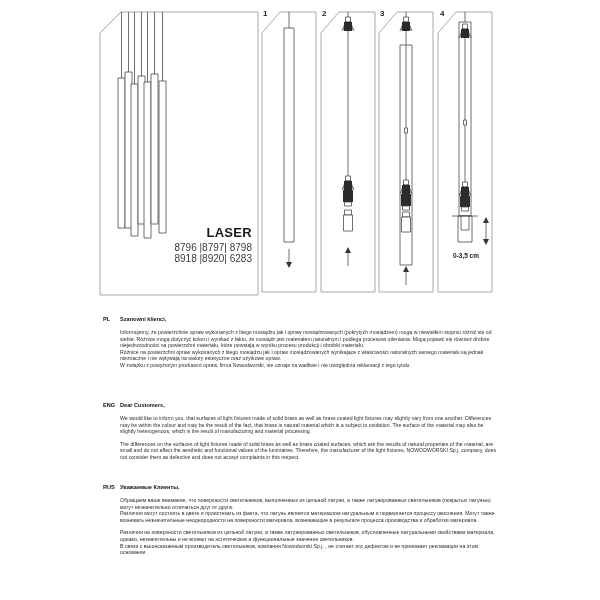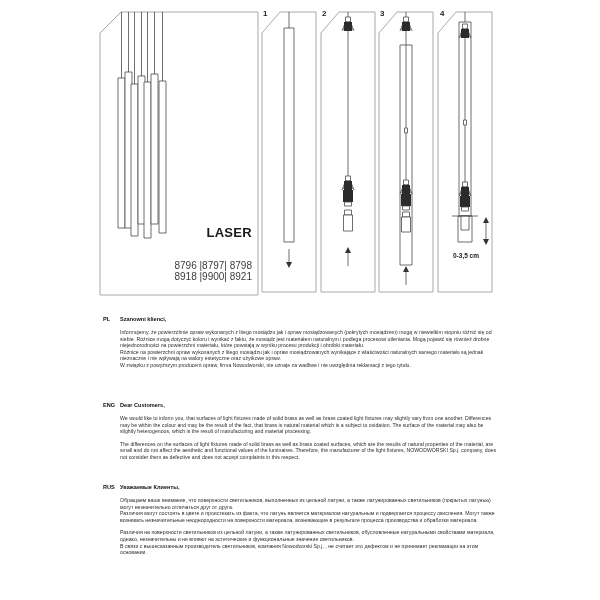--- a/index.html
+++ b/index.html
@@ -22,21 +22,21 @@
     line-height: 8px;
   }
   .pn1 { left: 263px; } .pn2 { left: 322px; } .pn3 { left: 380px; } .pn4 { left: 440px; }
 
   .product-block {
     position: absolute; left: 100px; top: 226px; width: 152px;
     text-align: right;
   }
   .product-title {
     font-size: 13px; font-weight: bold; letter-spacing: 0.3px; color: #1a1a1a;
-    line-height: 14px; margin-bottom: 21px;
+    line-height: 14px; margin-bottom: 3px;
   }
   .model-line { font-size: 10px; line-height: 10.5px; color: #3c3c3c; }
 
   .range-label {
     position: absolute; left: 440px; top: 252px; width: 52px;
     text-align: center; font-size: 6.5px; font-weight: bold; color: #222;
   }
 
   
   .notices { position: absolute; left: 0; top: 0; width: 600px; }
@@ -193,21 +193,21 @@
     </svg>
 
     <div class="panel-num pn1">1</div>
     <div class="panel-num pn2">2</div>
     <div class="panel-num pn3">3</div>
     <div class="panel-num pn4">4</div>
 
     <div class="product-block">
       <div class="product-title">LASER</div>
       <div class="model-line">8796 |8797| 8798</div>
-      <div class="model-line">8918 |9900| 8921</div>
+      <div class="model-line">8918 |8920| 6283</div>
     </div>
 
     <div class="range-label">0-3,5 cm</div>
   </div>
 
   <div class="notices">
 
     <div class="notice pl">
       <span class="lang-label">PL</span>
       <div class="notice-content">

